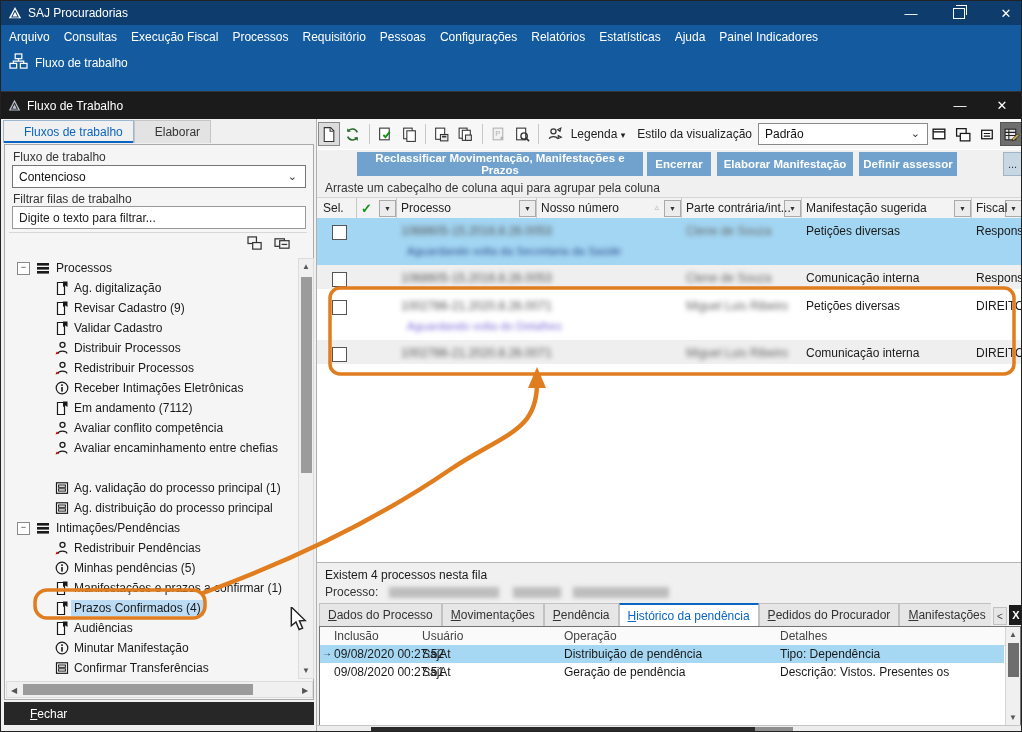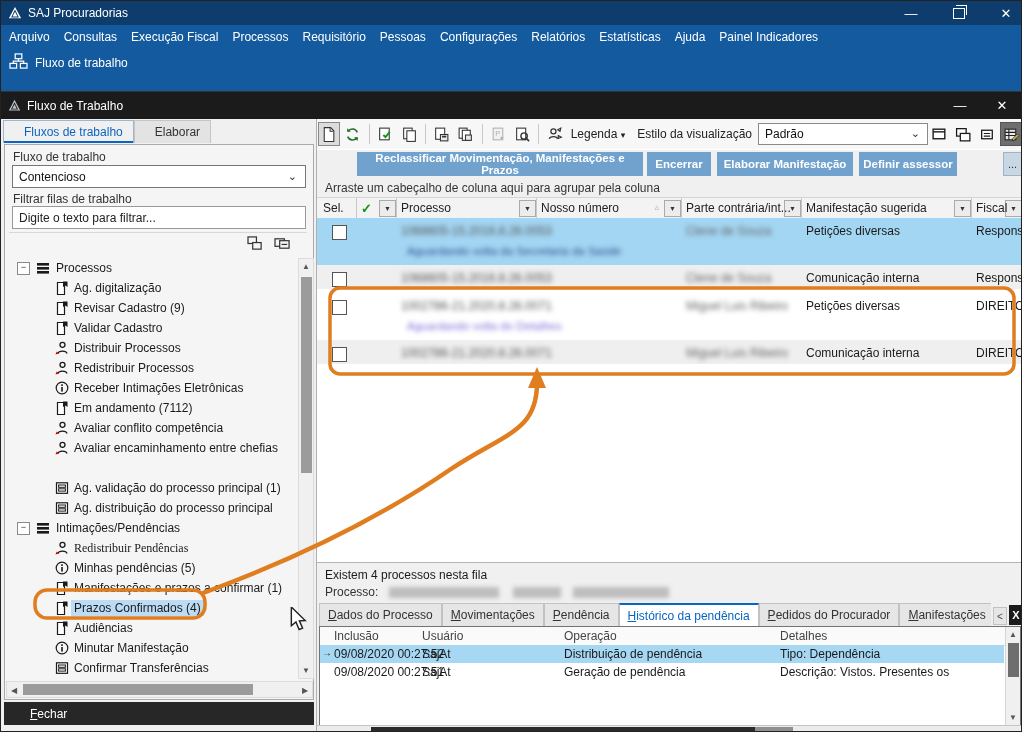--- a/index.html
+++ b/index.html
@@ -299,21 +299,21 @@
               <span class="expbox">−</span>
               <span class="ticon" style="left: 28px; top: 2px;"><svg viewBox="0 0 16 16">
                   <g fill="#1a1a1a">
                     <rect x="2" y="3" width="12" height="2.6"></rect>
                     <rect x="2" y="7" width="12" height="2.6"></rect>
                     <rect x="2" y="11" width="12" height="2.6"></rect>
                   </g>
                 </svg></span>
               <span class="tlabel" style="left: 46px;">Intimações/Pendências</span>
             </div>
-            <div class="trow" style="top: 280px; font-family: Liberation Serif, serif;">
+            <div class="trow" style="top: 280px;">
               <span class="ticon" style="left: 47px; top: 2px;"><svg viewBox="0 0 16 16">
                   <circle cx="8.5" cy="4.8" r="2.5" fill="none" stroke="#1a1a1a" stroke-width="1.3"></circle>
                   <path d="M4 13.5c.9-3.2 8.1-3.2 9 0" fill="none" stroke="#1a1a1a" stroke-width="1.3"></path>
                   <path d="M1.5 14.5l3.4-.9-2.2-2.2z" fill="#c00"></path>
                 </svg></span>
               <span class="tlabel" style="left: 64px;">Redistribuir Pendências</span>
             </div>
             <div class="trow" style="top: 300px;">
               <span class="ticon" style="left: 47px; top: 2px;"><svg viewBox="0 0 16 16">
                   <circle cx="8" cy="8" r="5.8" fill="none" stroke="#1a1a1a" stroke-width="1.2"></circle>

